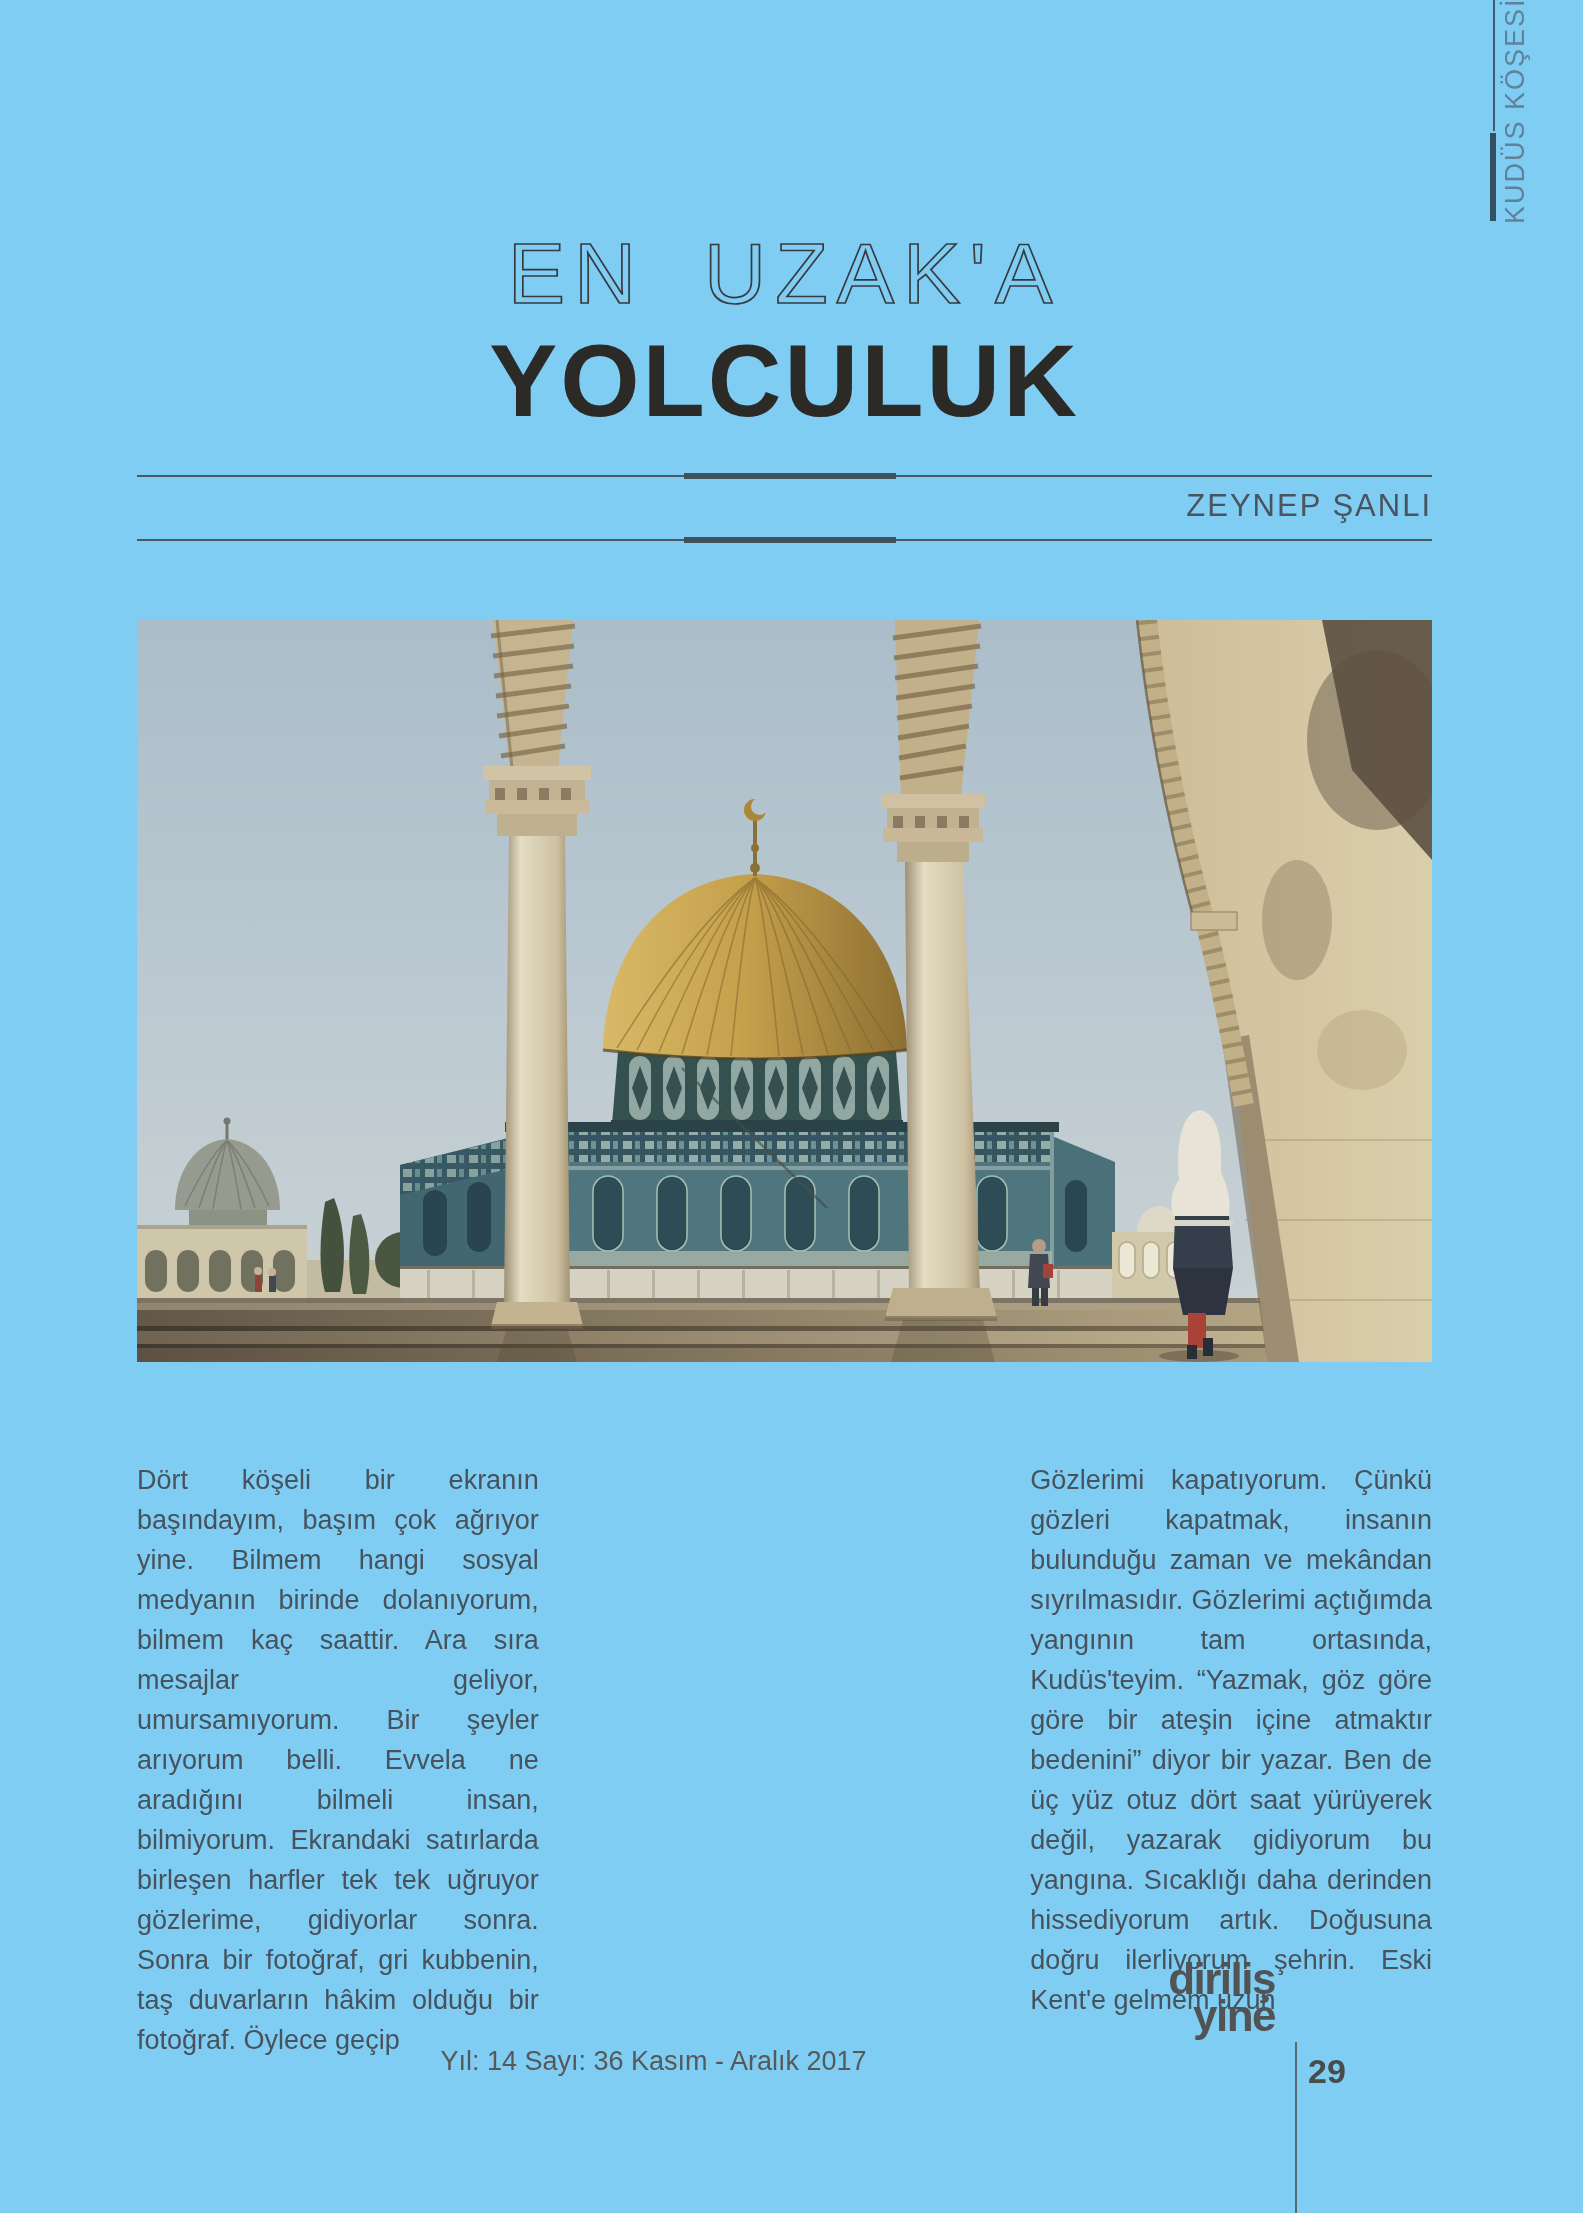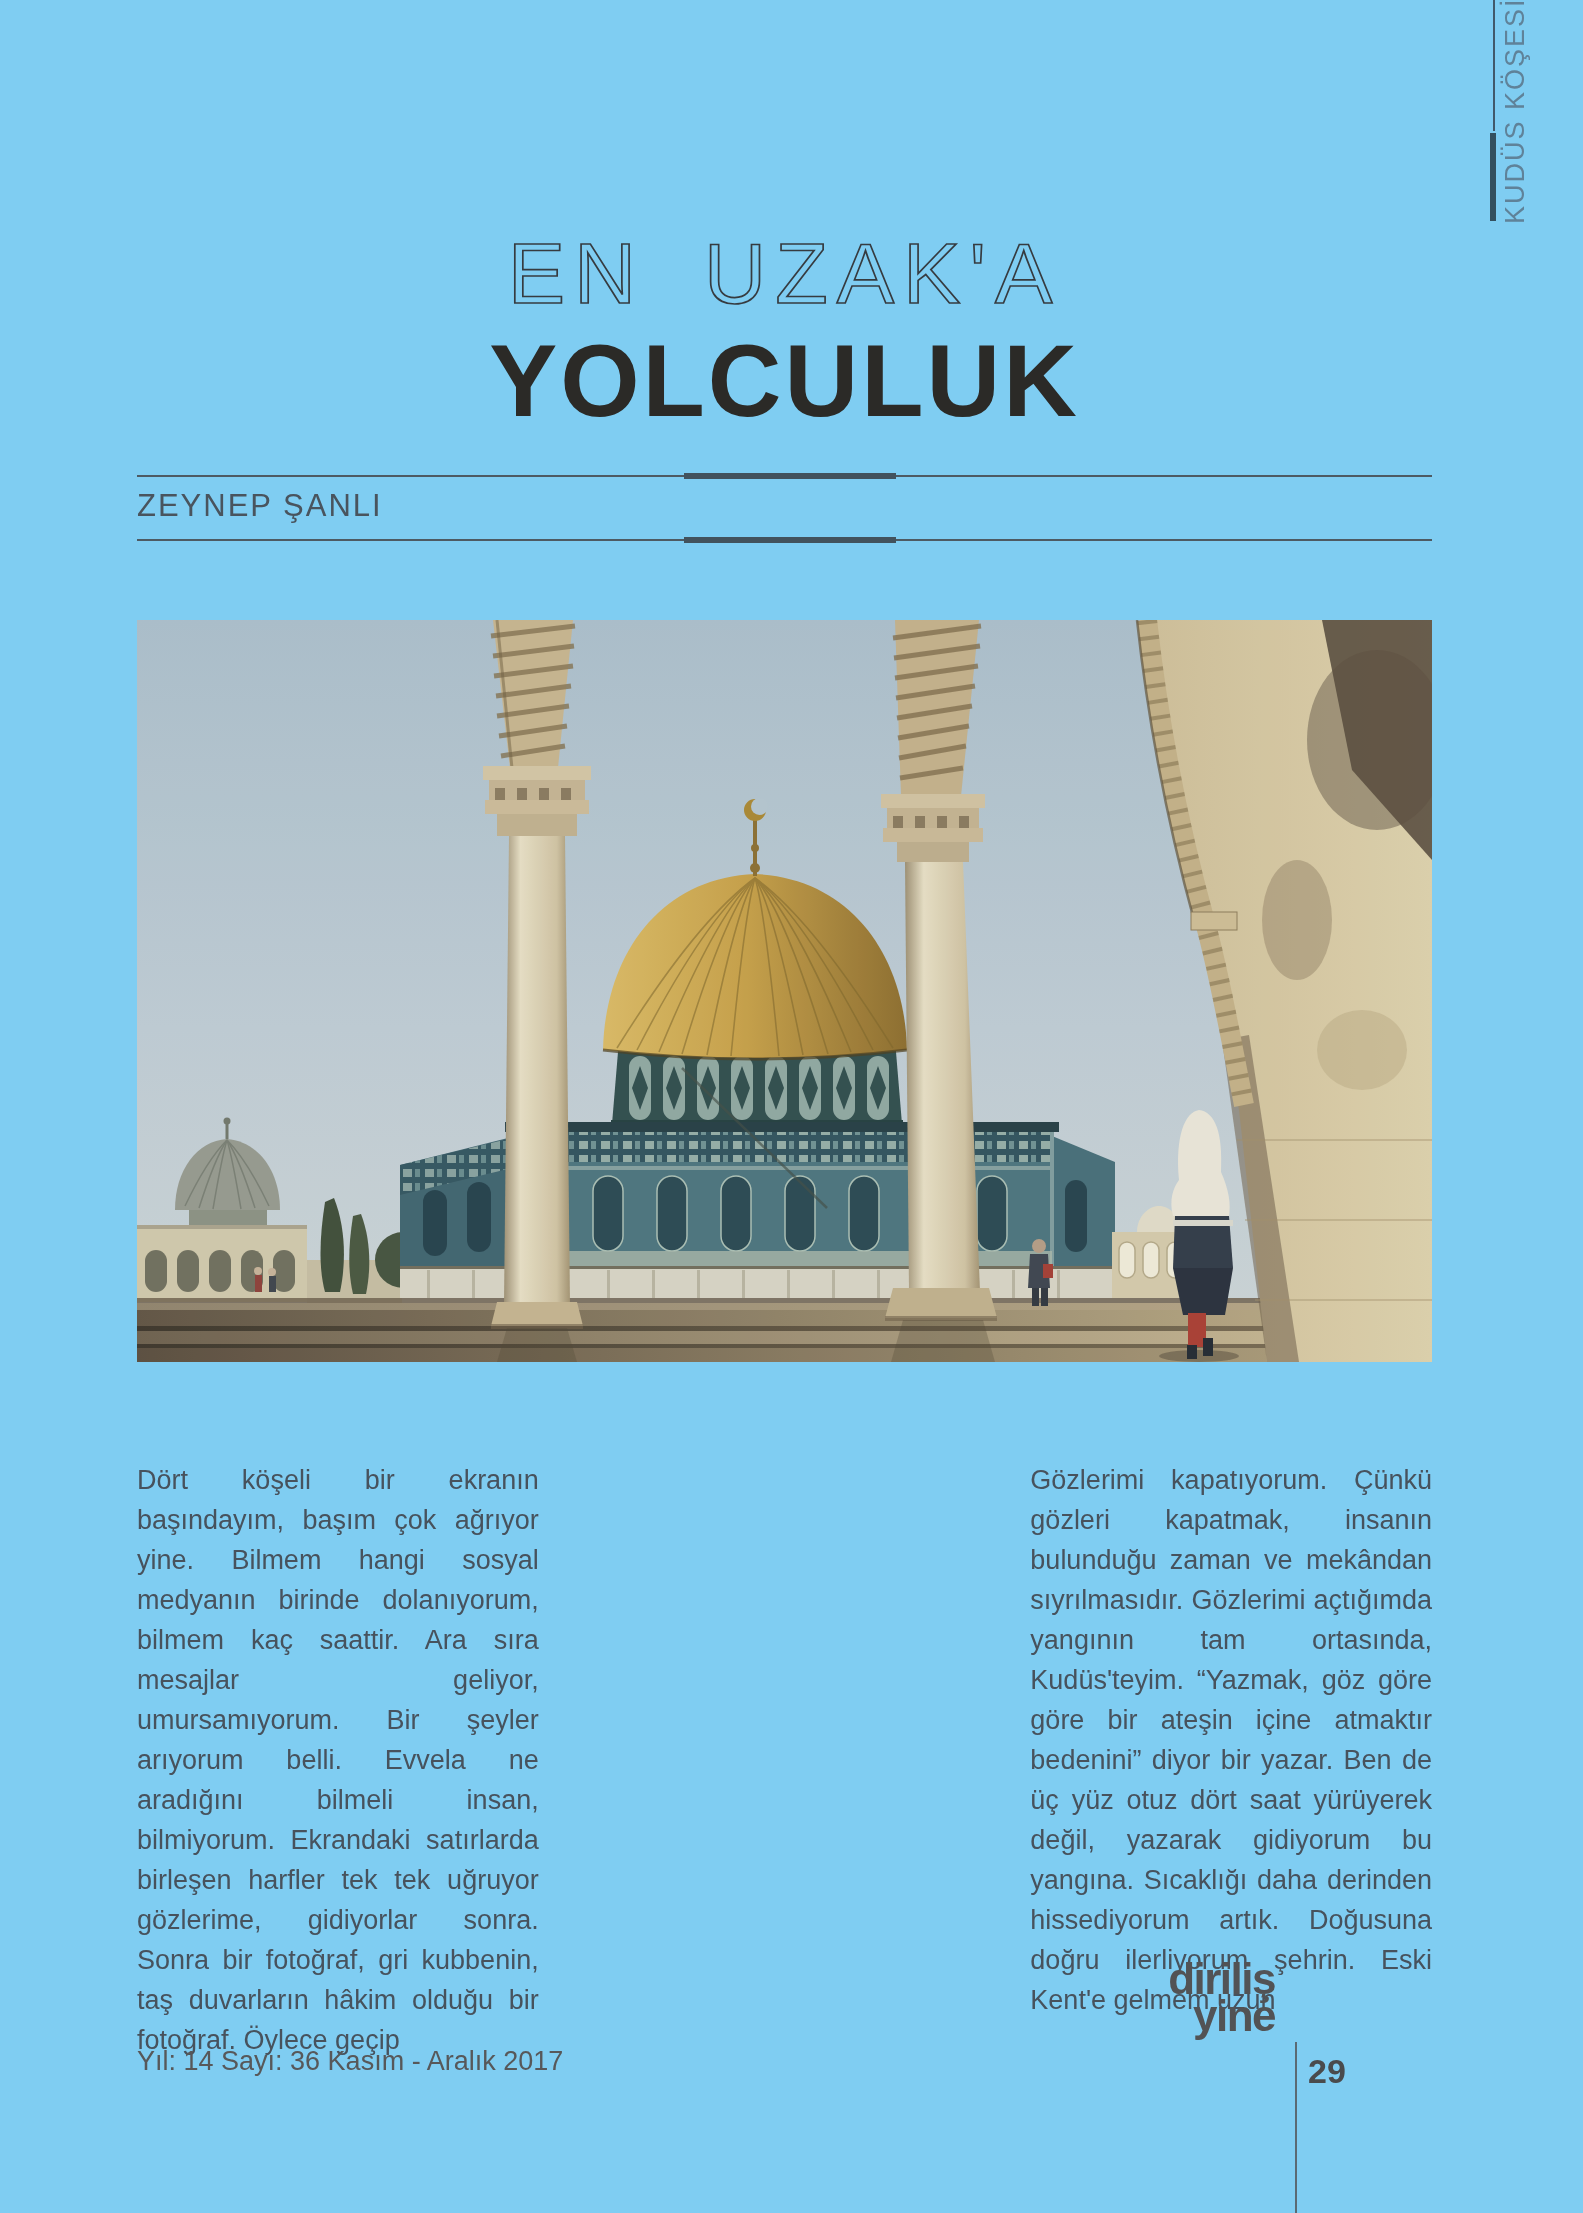--- a/index.html
+++ b/index.html
@@ -35,36 +35,36 @@
   }
 
   
   .rule{left:137px;width:1295px;height:2px;background:#4d5a63;}
   .rule-top{top:475px;}
   .rule-bottom{top:539px;}
   .rule-accent{left:684px;width:212px;height:6px;background:#42525d;}
   .rule-accent-top{top:473px;}
   .rule-accent-bottom{top:537px;}
   .author{
-    left:137px;top:490px;width:1295px;text-align:left;
+    left:137px;top:490px;width:1295px;text-align:right;
     font-size:31px;line-height:31px;letter-spacing:2px;color:#49545e;
   }
 
   
   .photo{left:137px;top:620px;width:1295px;height:742px;}
   .photo svg{display:block;width:100%;height:100%;}
 
   
   .columns{left:137px;top:1460px;width:1295px;display:flex;gap:45px;}
   .col{width:402px;font-size:27px;line-height:40px;text-align:justify;color:#47525d;}
   .col p{margin:0;}
   .col p + p{margin-top:20px;}
 
   
-  .issue{left:137px;top:2046px;width:1033px;text-align:left;font-size:27px;color:#57585a;}
+  .issue{left:137px;top:2046px;width:1033px;text-align:center;font-size:27px;color:#57585a;}
   .logo{
     left:1158px;top:1960px;width:117px;text-align:right;
     font-weight:700;font-size:44px;line-height:37px;letter-spacing:-1.5px;color:#525355;
   }
   .footer-divider{left:1295px;top:2042px;width:2px;height:171px;background:#5a6a74;}
   .page-num{left:1308px;top:2044px;font-size:34px;font-weight:700;color:#4a4b4d;margin-top:8px;}
 </style>
 </head>
 <body style="background: rgb(127, 205, 242);">
 

